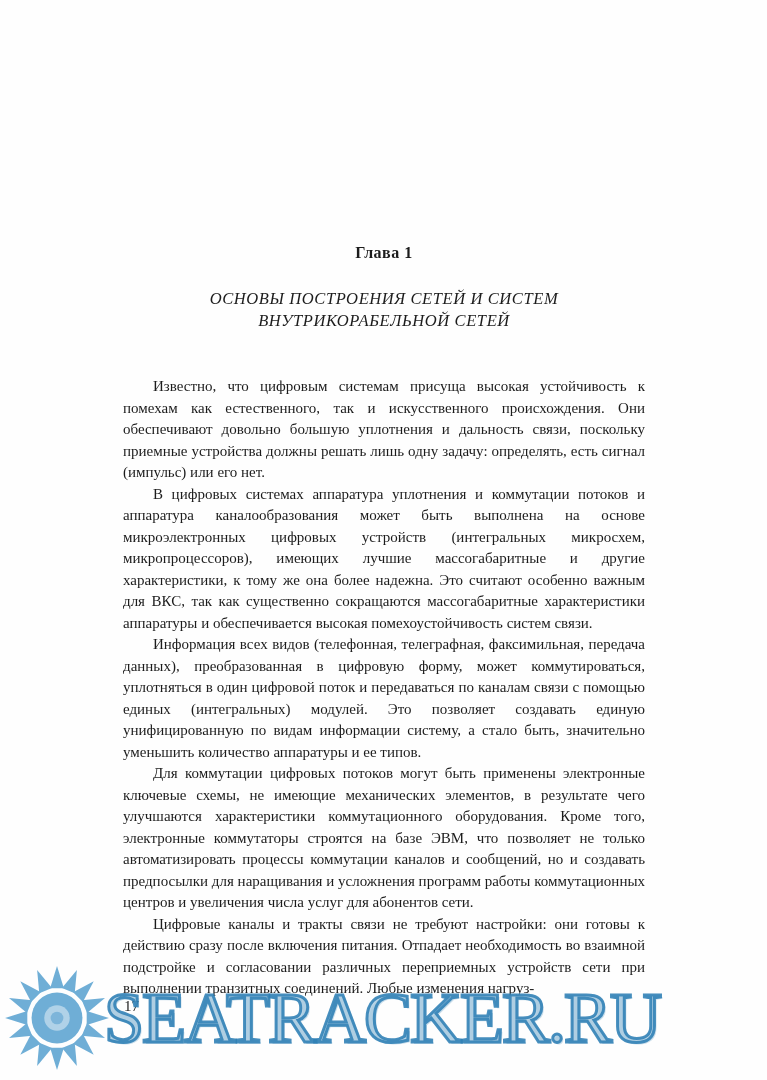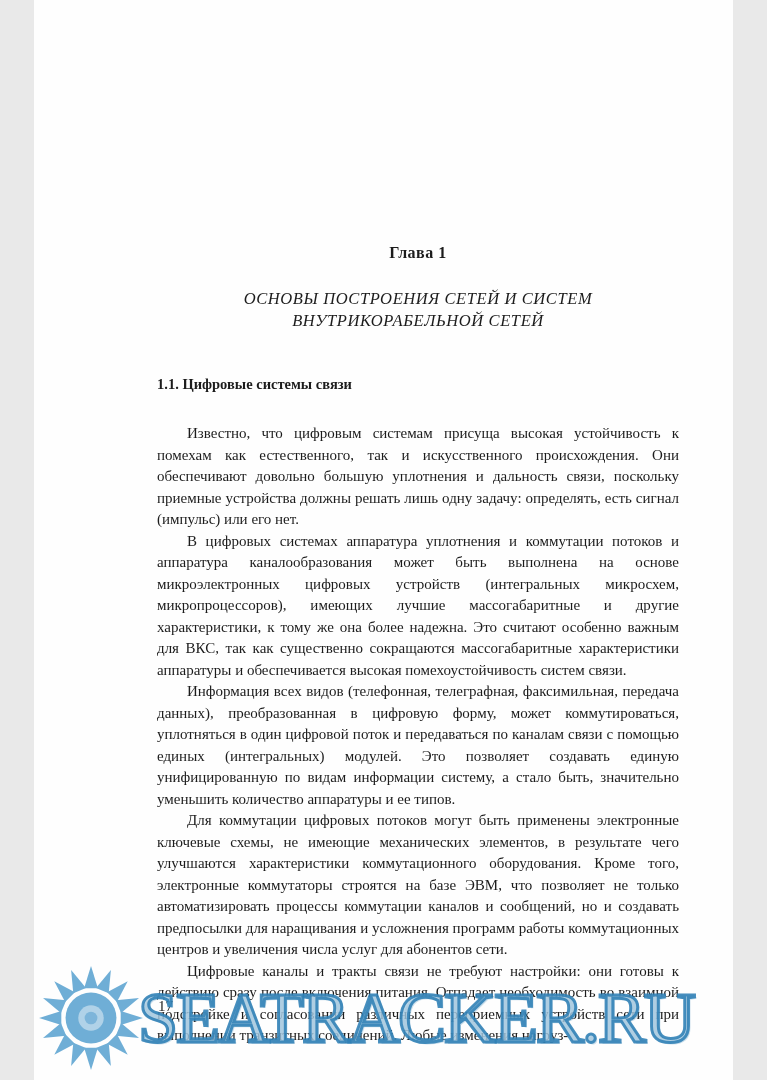--- a/index.html
+++ b/index.html
@@ -1,18 +1,18 @@
 <!DOCTYPE html>
 <html><head>
 <meta charset="utf-8">
 <style>
   html, body { margin: 0; padding: 0; background: #e9e9e9; }
   .page {
     position: relative;
-    width: 699px;
+    width: 767px;
     height: 1080px;
     margin: 0 auto;
     background: #fefefe;
     overflow: hidden;
     font-family: "Liberation Serif", serif;
     color: #1c1c1c;
   }
   .content {
     position: absolute;
     left: 123px;
@@ -92,21 +92,20 @@
 <div class="page">
 
   <div class="content">
     <div class="chapter">Глава 1</div>
 
     <h1 class="title">
       <span>ОСНОВЫ ПОСТРОЕНИЯ СЕТЕЙ И СИСТЕМ</span><br>
       <span>ВНУТРИКОРАБЕЛЬНОЙ СЕТЕЙ</span>
     </h1>
 
-    <div class="section-heading">1.1. Цифровые системы связи</div>
 
     <div class="body-text">
       <p>Известно, что цифровым системам присуща высокая устойчивость к помехам как естественного, так и искусственного происхождения. Они обеспечивают довольно большую уплотнения и дальность связи, поскольку приемные устройства должны решать лишь одну задачу: определять, есть сигнал (импульс) или его нет.</p>
       <p>В цифровых системах аппаратура уплотнения и коммутации потоков и аппаратура каналообразования может быть выполнена на основе микроэлектронных цифровых устройств (интегральных микросхем, микропроцессоров), имеющих лучшие массогабаритные и другие характеристики, к тому же она более надежна. Это считают особенно важным для ВКС, так как существенно сокращаются массогабаритные характеристики аппаратуры и обеспечивается высокая помехоустойчивость систем связи.</p>
       <p>Информация всех видов (телефонная, телеграфная, факсимильная, передача данных), преобразованная в цифровую форму, может коммутироваться, уплотняться в один цифровой поток и передаваться по каналам связи с помощью единых (интегральных) модулей. Это позволяет создавать единую унифицированную по видам информации систему, а стало быть, значительно уменьшить количество аппаратуры и ее типов.</p>
       <p>Для коммутации цифровых потоков могут быть применены электронные ключевые схемы, не имеющие механических элементов, в результате чего улучшаются характеристики коммутационного оборудования. Кроме того, электронные коммутаторы строятся на базе ЭВМ, что позволяет не только автоматизировать процессы коммутации каналов и сообщений, но и создавать предпосылки для наращивания и усложнения программ работы коммутационных центров и увеличения числа услуг для абонентов сети.</p>
       <p>Цифровые каналы и тракты связи не требуют настройки: они готовы к действию сразу после включения питания. Отпадает необходимость во взаимной подстройке и согласовании различных переприемных устройств сети при выполнении транзитных соединений. Любые изменения нагруз-</p>
     </div>
   </div>
 

